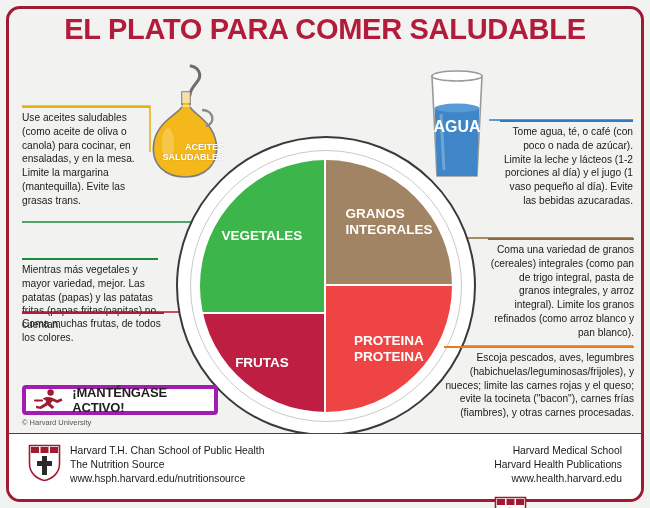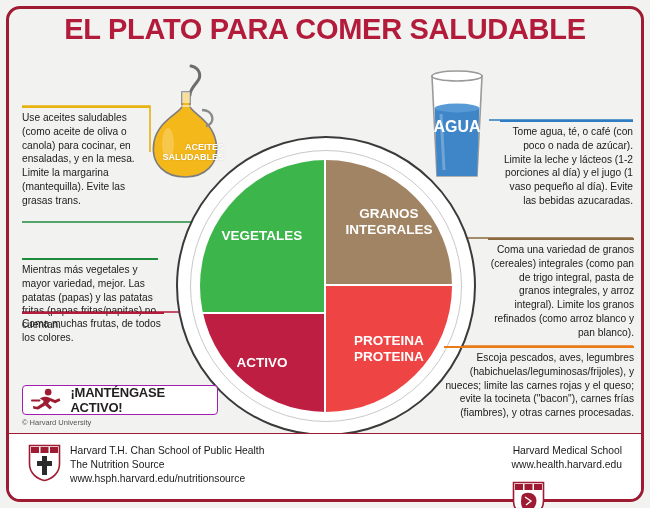--- a/index.html
+++ b/index.html
@@ -78,21 +78,20 @@
   }
   .quad {
     position: absolute;
     display: flex;
     align-items: center;
     justify-content: center;
     color: #ffffff;
     font-weight: bold;
     font-size: 13.5px;
     line-height: 1.2;
-    text-align: center;
   }
   
   .q-veg    { left: 0;    top: 0;    width: 124px; height: 152px; background: #3cb54a; }
   .q-fru    { left: 0;    top: 154px; width: 124px; height: 98px;  background: #be1e41; }
   .q-gra    { left: 126px; top: 0;    width: 126px; height: 124px; background: #a08463; }
   .q-pro    { left: 126px; top: 126px; width: 126px; height: 126px; background: #ef4444; }
 
   
   .oil {
     position: absolute; left: 146px; top: 62px;
@@ -144,21 +143,21 @@
   .r-orng  { background: #e97b18; }
 
   
   .lead { position: absolute; background: transparent; }
 
   
   .active-badge {
     position: absolute; left: 22px; top: 385px;
     width: 196px; height: 30px;
     background: #ffffff;
-    border: 1px solid #a21caf;
+    border: 4px solid #a21caf;
     border-radius: 4px;
     display: flex; align-items: center; gap: 8px;
     padding-left: 8px;
   }
   .active-badge .txt {
     font-size: 13px; font-weight: bold; color: #231f20;
     letter-spacing: -0.2px;
   }
   .copyright {
     position: absolute; left: 22px; top: 418px;
@@ -203,21 +202,21 @@
   </svg>
 
   <div class="plate-wrap">
     <div class="plate-outer"></div>
     <div class="plate-inner-ring"></div>
     <div class="plate-food">
       <div class="quad q-veg">
         <span>VEGETALES</span>
       </div>
       <div class="quad q-fru">
-        <span>ACTIVO</span>
+        <span>FRUTAS</span>
       </div>
       <div class="quad q-gra">
         <span>
           <span>GRANOS</span><br>
           <span>INTEGRALES</span>
         </span>
       </div>
       <div class="quad q-pro">
         <span>
           <span>PROTEINA</span><br>
@@ -311,20 +310,21 @@
     <div class="foot-lines">
       <div>Harvard T.H. Chan School of Public Health</div>
       <div>The Nutrition Source</div>
       <div>www.hsph.harvard.edu/nutritionsource</div>
     </div>
   </div>
 
   <div class="foot-right">
     <div class="foot-lines">
       <div>Harvard Medical School</div>
+      <div>Harvard Health Publications</div>
       <div>www.health.harvard.edu</div>
     </div>
     <svg class="shield" viewBox="0 0 33 38">
       <path d="M1.5 1.5 H31.5 V20 C31.5 29 24 35 16.5 36.5 C9 35 1.5 29 1.5 20 Z" fill="#ffffff" stroke="#9e1b32" stroke-width="1.6"></path>
       <rect x="3" y="3" width="8" height="6" fill="#9e1b32"></rect>
       <rect x="12.5" y="3" width="8" height="6" fill="#9e1b32"></rect>
       <rect x="22" y="3" width="8" height="6" fill="#9e1b32"></rect>
       <path d="M10 14 C13 11 20 11 23 15 C26 19 24 26 20 29 C17 31 12 30 10 26
                C8.5 22.5 9 17 10 14 Z" fill="#9e1b32"></path>
       <path d="M13 16 L19 20 L14 24" stroke="#ffffff" stroke-width="1.4" fill="none"></path>

